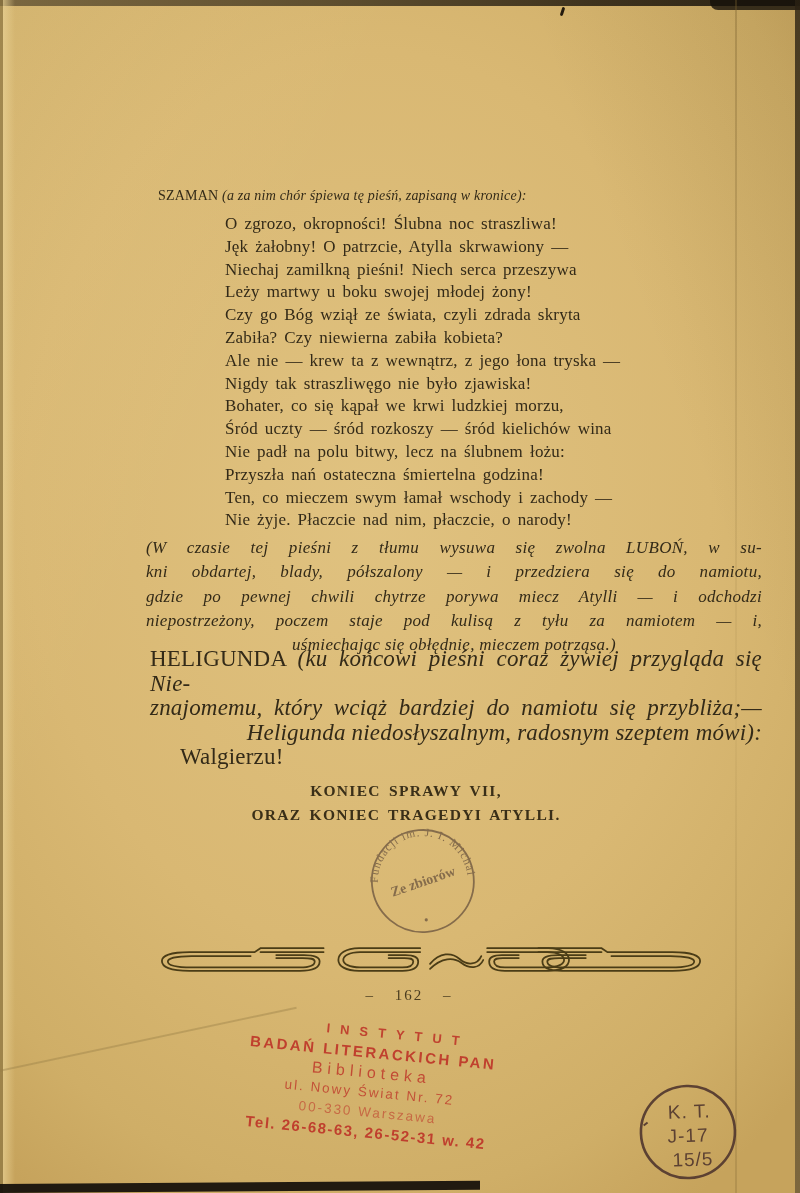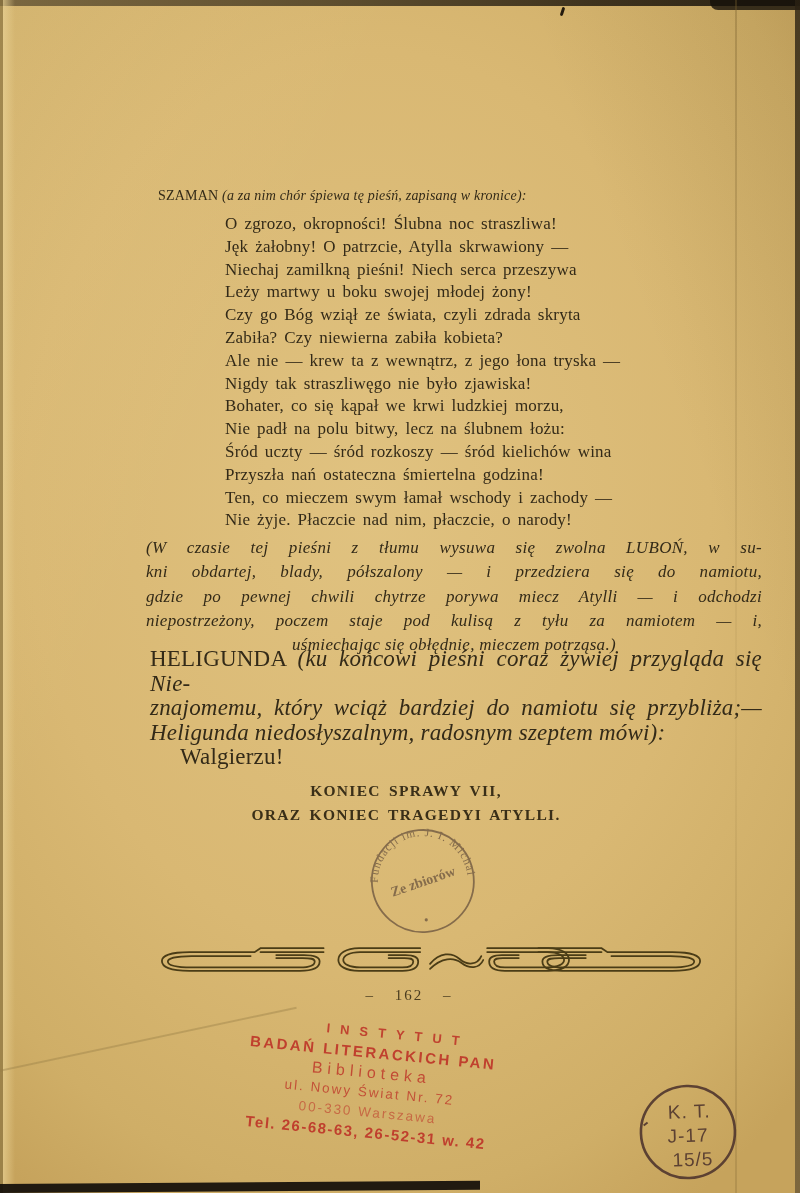--- a/index.html
+++ b/index.html
@@ -32,21 +32,21 @@
   .abs{position:absolute;}
   .szaman-line{top:188px;left:158px;width:625px;font-size:14px;letter-spacing:.2px;}
   .speaker{font-style:normal;}
   .sdir{font-style:italic;}
   .verse{top:213px;left:225px;width:565px;font-size:17px;line-height:22.8px;letter-spacing:.2px;word-spacing:2.5px;}
   .stage{top:536px;left:146px;width:616px;font-size:17px;line-height:24.3px;font-style:italic;letter-spacing:.3px;}
   .stage .just{text-align:justify;text-align-last:justify;word-spacing:3px;}
   .stage .cen{text-align:center;}
   .helig{top:647px;left:150px;width:612px;font-size:23px;line-height:24.5px;letter-spacing:.2px;}
   .helig .just{text-align:justify;text-align-last:justify;word-spacing:3px;}
-  .helig .cen{text-align:left;font-style:italic;}
+  .helig .cen{text-align:right;font-style:italic;}
   .helig .cue{margin-left:30px;}
   .ending{top:779px;left:0;width:100%;text-align:center;font-size:15.5px;font-weight:bold;
     letter-spacing:1.3px;line-height:23.5px;color:#3a2f18;transform:translateX(6px);word-spacing:3px;}
   .pagenum{top:987px;left:0;width:100%;text-align:center;font-size:15px;letter-spacing:2px;
     color:#4a3c20;padding-left:18px;box-sizing:border-box;word-spacing:14px;}
 
   
   .ornament{top:944px;left:156px;}
   .ornament svg{display:block;}
 
@@ -88,22 +88,22 @@
   <div class="abs verse">
     <div>O zgrozo, okropności! Ślubna noc straszliwa!</div>
     <div>Jęk żałobny! O patrzcie, Atylla skrwawiony —</div>
     <div>Niechaj zamilkną pieśni! Niech serca przeszywa</div>
     <div>Leży martwy u boku swojej młodej żony!</div>
     <div>Czy go Bóg wziął ze świata, czyli zdrada skryta</div>
     <div>Zabiła? Czy niewierna zabiła kobieta?</div>
     <div>Ale nie — krew ta z wewnątrz, z jego łona tryska —</div>
     <div>Nigdy tak straszliwęgo nie było zjawiska!</div>
     <div>Bohater, co się kąpał we krwi ludzkiej morzu,</div>
+    <div>Śród uczty — śród rozkoszy — śród kielichów wina</div>
     <div>Nie padł na polu bitwy, lecz na ślubnem łożu:</div>
-    <div>Śród uczty — śród rozkoszy — śród kielichów wina</div>
     <div>Przyszła nań ostateczna śmiertelna godzina!</div>
     <div>Ten, co mieczem swym łamał wschody i zachody —</div>
     <div>Nie żyje. Płaczcie nad nim, płaczcie, o narody!</div>
   </div>
 
   <div class="abs stage">
     <div class="just">(W czasie tej pieśni z tłumu wysuwa się zwolna LUBOŃ, w su-</div>
     <div class="just">kni obdartej, blady, półszalony — i przedziera się do namiotu,</div>
     <div class="just">gdzie po pewnej chwili chytrze porywa miecz Atylli — i odchodzi</div>
     <div class="just">niepostrzeżony, poczem staje pod kulisą z tyłu za namiotem — i,</div>

